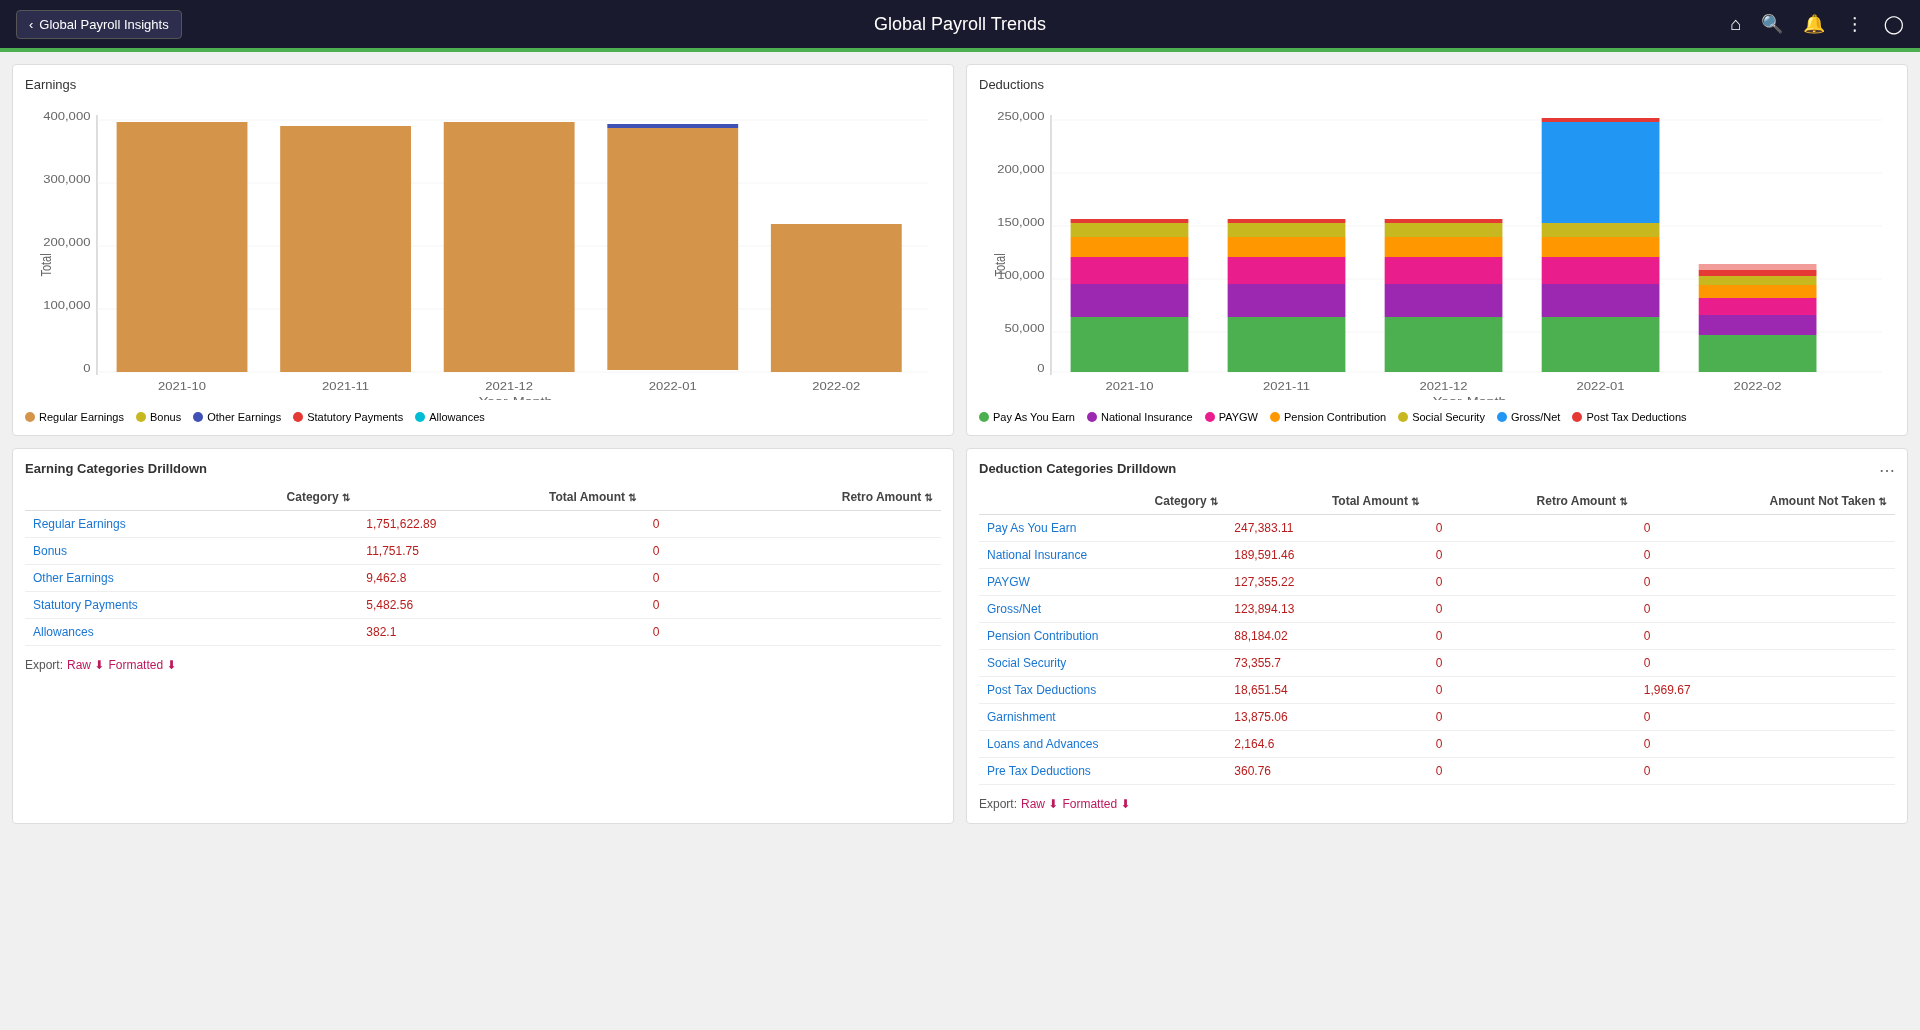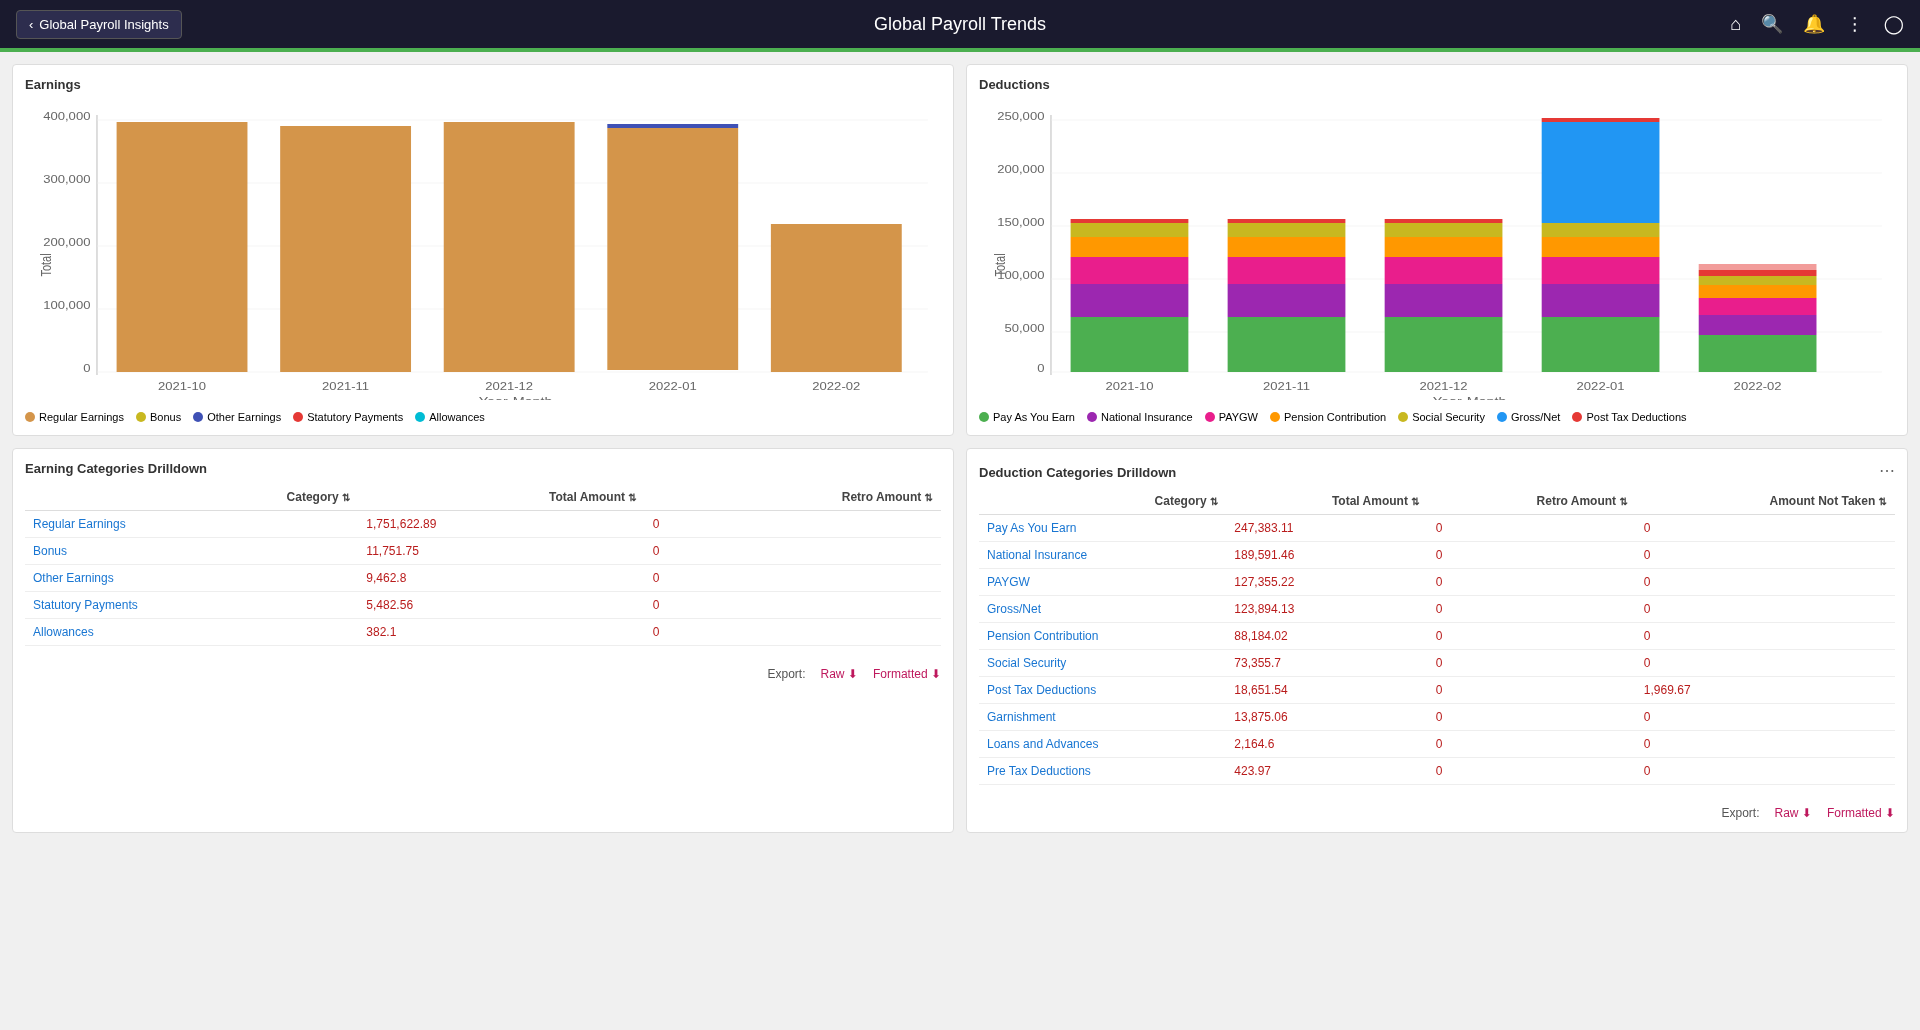--- a/index.html
+++ b/index.html
@@ -64,21 +64,21 @@
 
     .panel {
       background: white;
       border-radius: 4px;
       border: 1px solid #ddd;
       padding: 12px;
     }
 
     .panel-title {
       font-size: 13px;
-      font-weight: 700;
+      font-weight: 400;
       color: #333;
       margin-bottom: 8px;
     }
 
     
     .chart-container {
       position: relative;
       width: 100%;
     }
 
@@ -102,21 +102,21 @@
     .legend-dot {
       width: 10px;
       height: 10px;
       border-radius: 50%;
     }
 
     
     .drilldown-header {
       display: flex;
       justify-content: space-between;
-      align-items: flex-end;
+      align-items: flex-start;
       margin-bottom: 8px;
     }
     .drilldown-title {
       font-size: 13px;
       font-weight: 600;
       color: #333;
     }
     .menu-dots {
       cursor: pointer;
       color: #666;
@@ -141,27 +141,26 @@
       padding: 6px 8px;
       border-bottom: 1px solid #eee;
       color: #b91c1c;
     }
     td.link {
       color: #1976d2;
       cursor: pointer;
     }
 
     .export-row {
-      margin-top: 21px;
+      margin-top: 12px;
       font-size: 12px;
       color: #555;
       display: flex;
-      gap: 15px;
+      gap: 4px;
       align-items: center;
-      justify-content: flex-end;
     }
     .export-link {
       color: #be185d;
       cursor: pointer;
       text-decoration: none;
     }
 
     .sort-arrow { font-size: 10px; }
     .tick-text {
       font-size: 10px;
@@ -476,21 +475,21 @@
       <td>0</td>
     </tr>
           <tr>
       <td class="link">Loans and Advances</td>
       <td>2,164.6</td>
       <td>0</td>
       <td>0</td>
     </tr>
           <tr>
       <td class="link">Pre Tax Deductions</td>
-      <td>423.97</td>
+      <td>360.76</td>
       <td>0</td>
       <td>0</td>
     </tr>
         </tbody>
     </table>
     <div class="export-row">
       <span>Export:</span>
       <a class="export-link">Raw ⬇</a>
       <a class="export-link">Formatted ⬇</a>
     </div>

